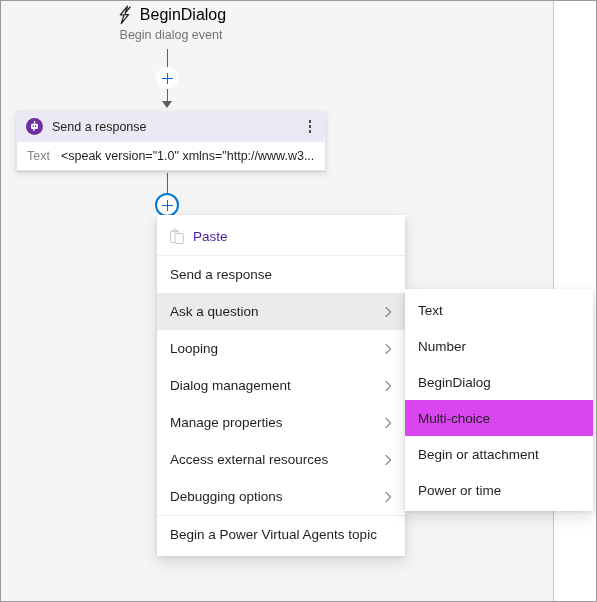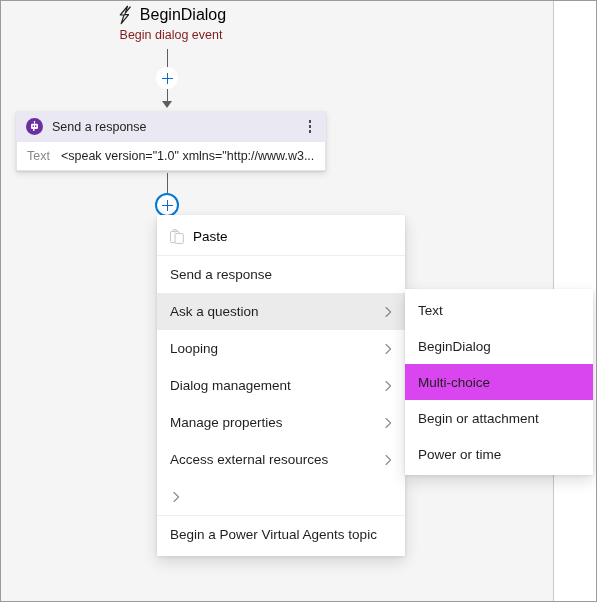--- a/index.html
+++ b/index.html
@@ -64,21 +64,21 @@
     justify-content: center;
     gap: 7px;
   }
   .bolt-icon {
     display: block;
     width: 17px;
     height: 20px;
   }
   .trigger-sub {
     font-size: 12.5px;
-    color: #7f1d1d;
+    color: #737373;
     margin-top: 3px;
   }
 
   
   .conn {
     position: absolute;
     background: #605e5c;
     width: 1px;
   }
   .arrowhead {
@@ -212,21 +212,21 @@
     display: flex;
     align-items: center;
     height: 37px;
     padding: 0 11px 0 13px;
     box-sizing: border-box;
     font-size: 13.5px;
     color: #201f1e;
     cursor: default;
     position: relative;
   }
-  .ctx-item.disabled { color: #000000; }
+  .ctx-item.disabled { color: #4c1d95; }
   .ctx-item.selected { background: #ebebeb; align-items: center; }
   .ctx-item .lbl { flex: 1; }
   .ctx-sep {
     height: 1px;
     background: #ededed;
     margin: 0 0px;
   }
   .chev {
     width: 12px;
     height: 12px;
@@ -359,35 +359,39 @@
           <path d="M4 1.5 L8.6 6 L4 10.5" fill="none" stroke="#4a4a4a" stroke-width="1.1" stroke-linecap="round" stroke-linejoin="round"></path>
         </svg>
       </div>
       <div class="ctx-item">
         <span class="lbl">Access external resources</span>
         <svg class="chev" viewBox="0 0 12 12" xmlns="http://www.w3.org/2000/svg">
           <path d="M4 1.5 L8.6 6 L4 10.5" fill="none" stroke="#4a4a4a" stroke-width="1.1" stroke-linecap="round" stroke-linejoin="round"></path>
         </svg>
       </div>
       <div class="ctx-item">
+        <span class="lbl">Debugging options</span>
         <svg class="chev" viewBox="0 0 12 12" xmlns="http://www.w3.org/2000/svg">
           <path d="M4 1.5 L8.6 6 L4 10.5" fill="none" stroke="#4a4a4a" stroke-width="1.1" stroke-linecap="round" stroke-linejoin="round"></path>
         </svg>
       </div>
       <div class="ctx-sep"></div>
       <div class="ctx-item">
         <span class="lbl">Begin a Power Virtual Agents topic</span>
       </div>
     </div>
 
   <div class="sub-menu">
       <div class="sub-item">
         <span>Text</span>
       </div>
       <div class="sub-item">
+        <span>Number</span>
+      </div>
+      <div class="sub-item">
         <span>BeginDialog</span>
       </div>
       <div class="sub-item selected">
         <span>Multi-choice</span>
       </div>
       <div class="sub-item">
         <span>Begin or attachment</span>
       </div>
       <div class="sub-item">
         <span>Power or time</span>

